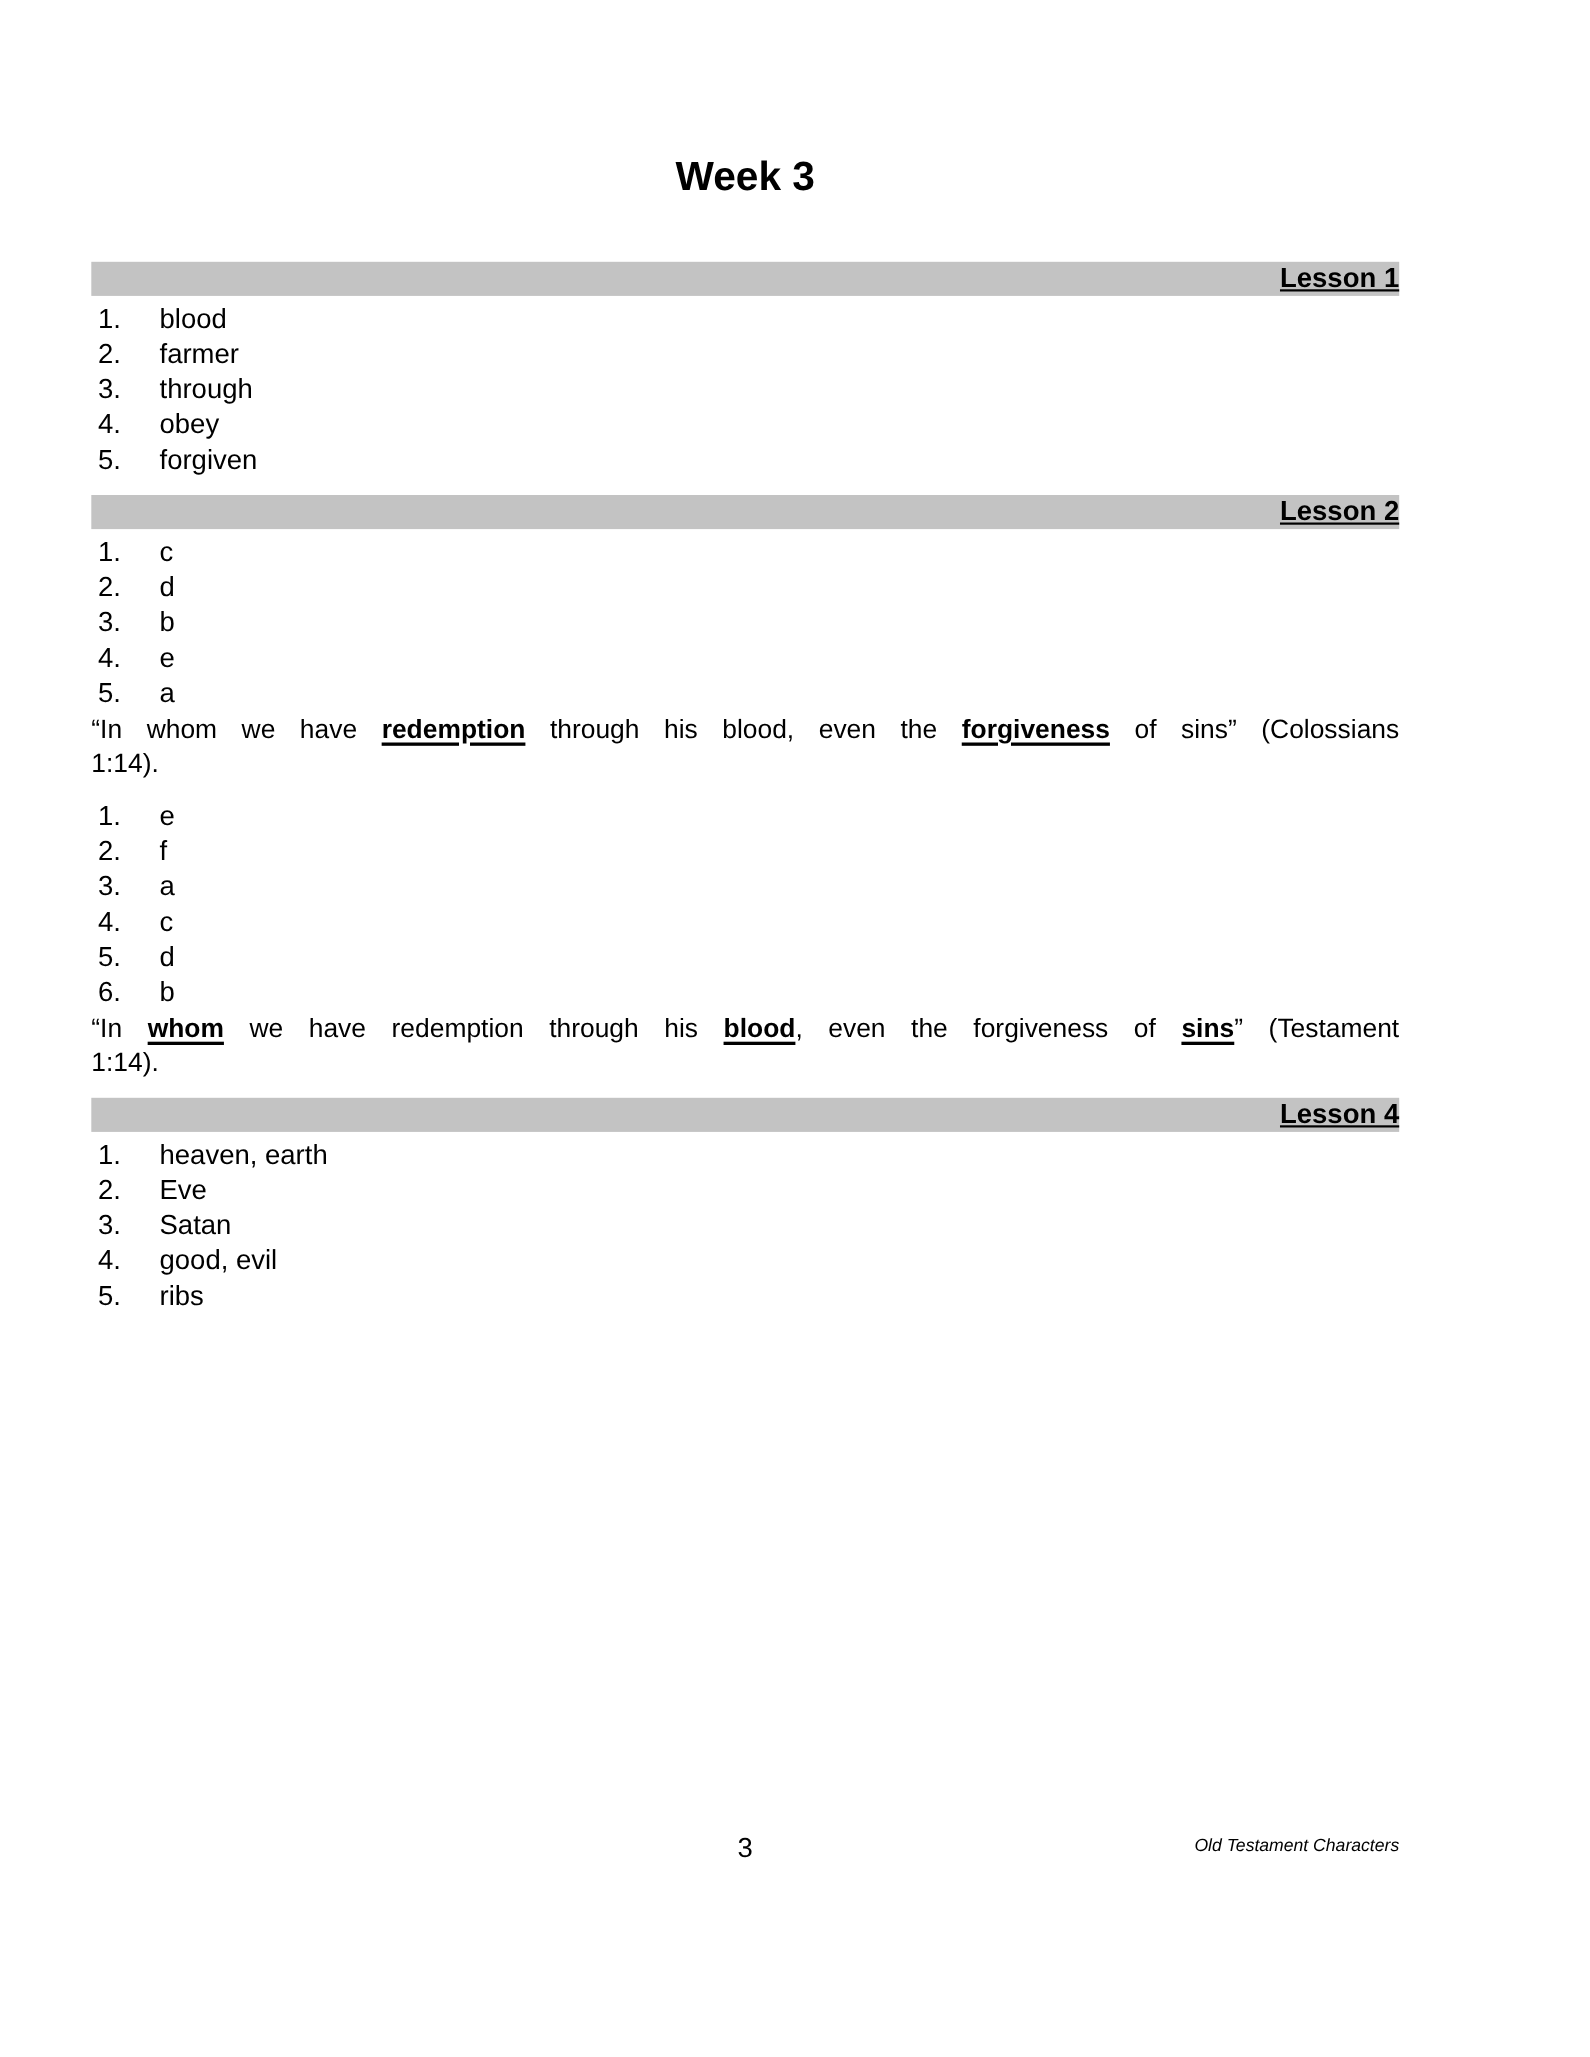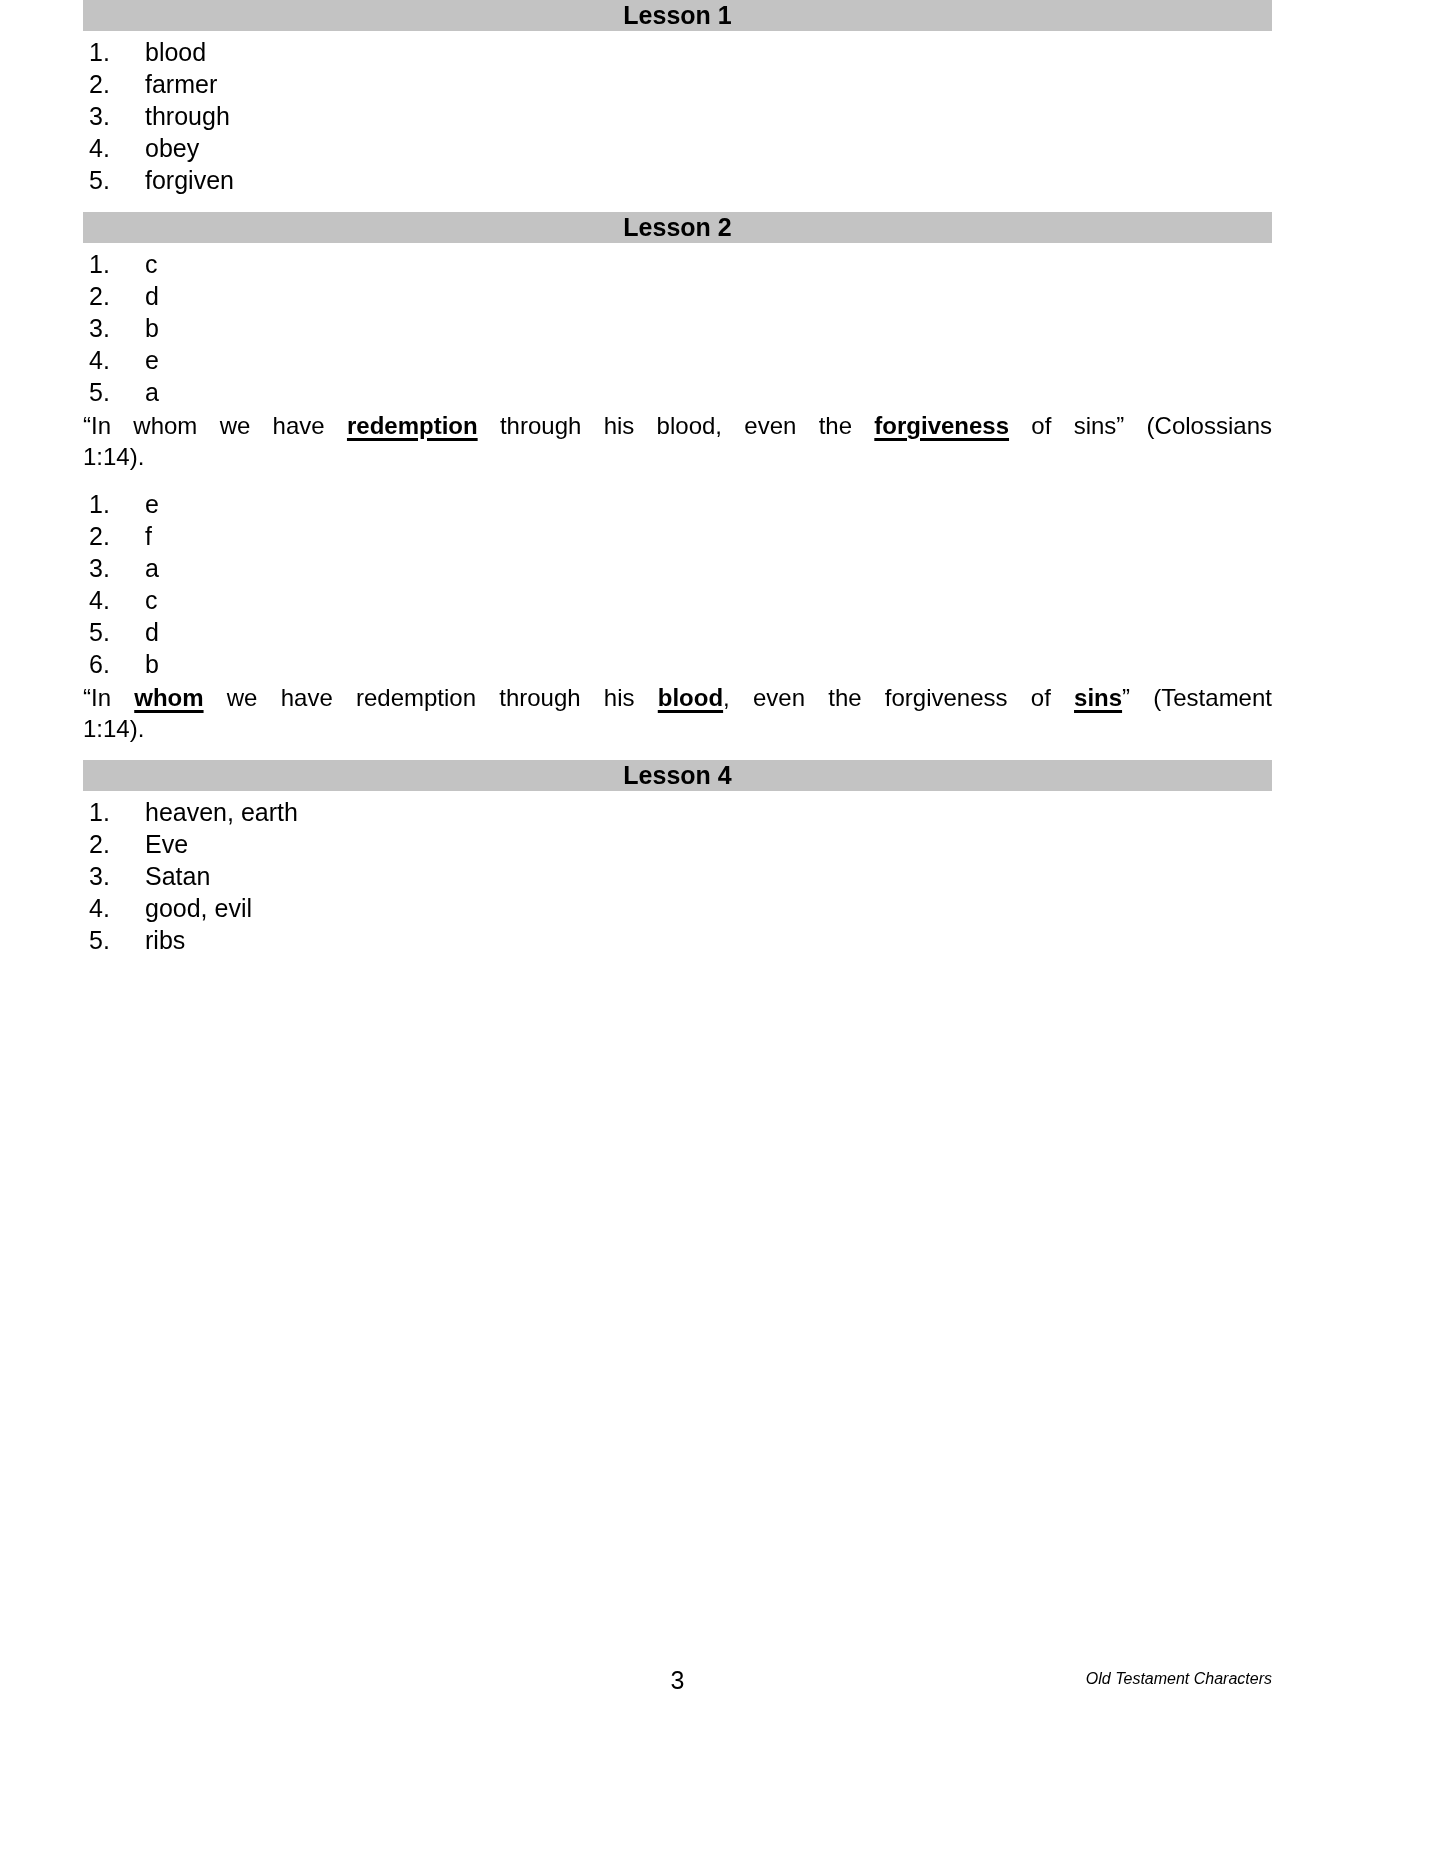--- a/index.html
+++ b/index.html
@@ -30,23 +30,24 @@
     font-weight: 700;
   }
   .lesson {
     margin: 0 0 16px 0;
   }
   .banner {
     height: 31px;
     background: var(--banner-bg, #c3c3c3);
     display: flex;
     align-items: center;
-    justify-content: center;
+    justify-content: flex-end;
     font-size: 25px;
     font-weight: 700;
+    text-decoration: underline;
   }
   .answers {
     list-style: none;
     margin: 5px 0 0 0;
     padding: 0;
     font-size: 25px;
   }
   .answers li {
     display: flex;
     line-height: 32px;
@@ -90,20 +91,21 @@
     right: 0;
     top: 4px;
     font-style: italic;
     font-size: 16px;
   }
 </style>
 </head>
 <body>
 
 <div class="content">
+  <h1 class="title">Week 3</h1>
   <div id="lessons-container">
       <section class="lesson">
         <div class="banner">
           <span>Lesson 1</span>
         </div>
         <ol class="answers">
           <li>
             <span class="num">1.</span>
             <span class="ans">blood</span>
           </li>

